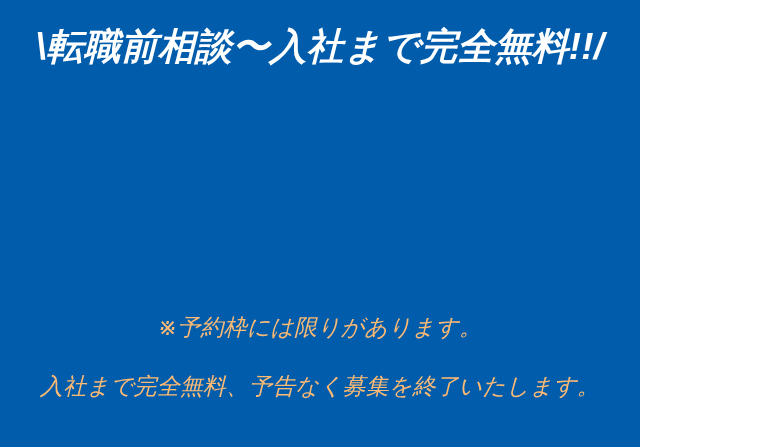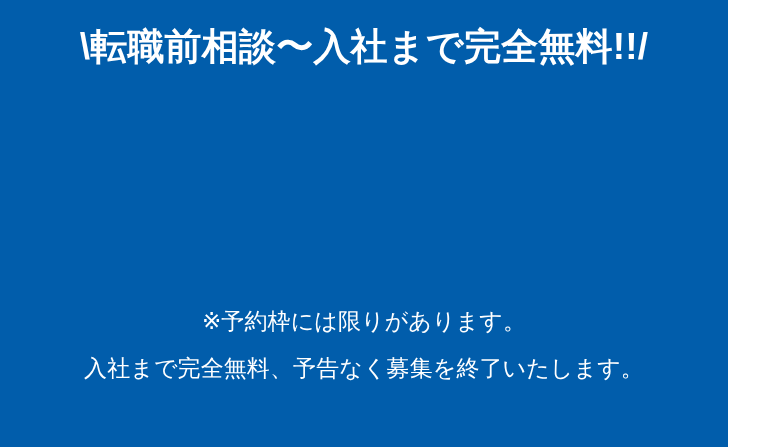--- a/index.html
+++ b/index.html
@@ -9,28 +9,29 @@
   }
 
   body {
     background: #ffffff;
     font-family: "Liberation Sans", "DejaVu Sans", sans-serif;
   }
 
   
   .banner {
     position: relative;
-    width: 728px;
+    width: 640px;
     height: 447px;
     box-sizing: border-box;
     overflow: hidden;
     background-color: #015dab;
     display: flex;
     flex-direction: column;
     align-items: flex-end;
+    font-style: italic;
   }
 
   
   .headline-zone {
     width: 100%;
     height: 95px;
     display: flex;
     align-items: center;
     justify-content: center;
     flex: 0 0 auto;
@@ -62,23 +63,23 @@
     flex: 0 0 auto;
     display: flex;
     flex-direction: column;
     align-items: center;
     justify-content: flex-start;
     padding-top: 3px;
     box-sizing: border-box;
   }
 
   .note-line {
-    margin: 4px;
+    margin: 10px;
     padding: 0;
-    color: #ffffff;
+    color: #fdba74;
     font-family: "Liberation Sans", "DejaVu Sans", sans-serif;
     font-weight: 400;
     font-size: 23px;
     line-height: 39px;
     letter-spacing: 0.1px;
     white-space: nowrap;
     text-align: center;
   }
 
   

